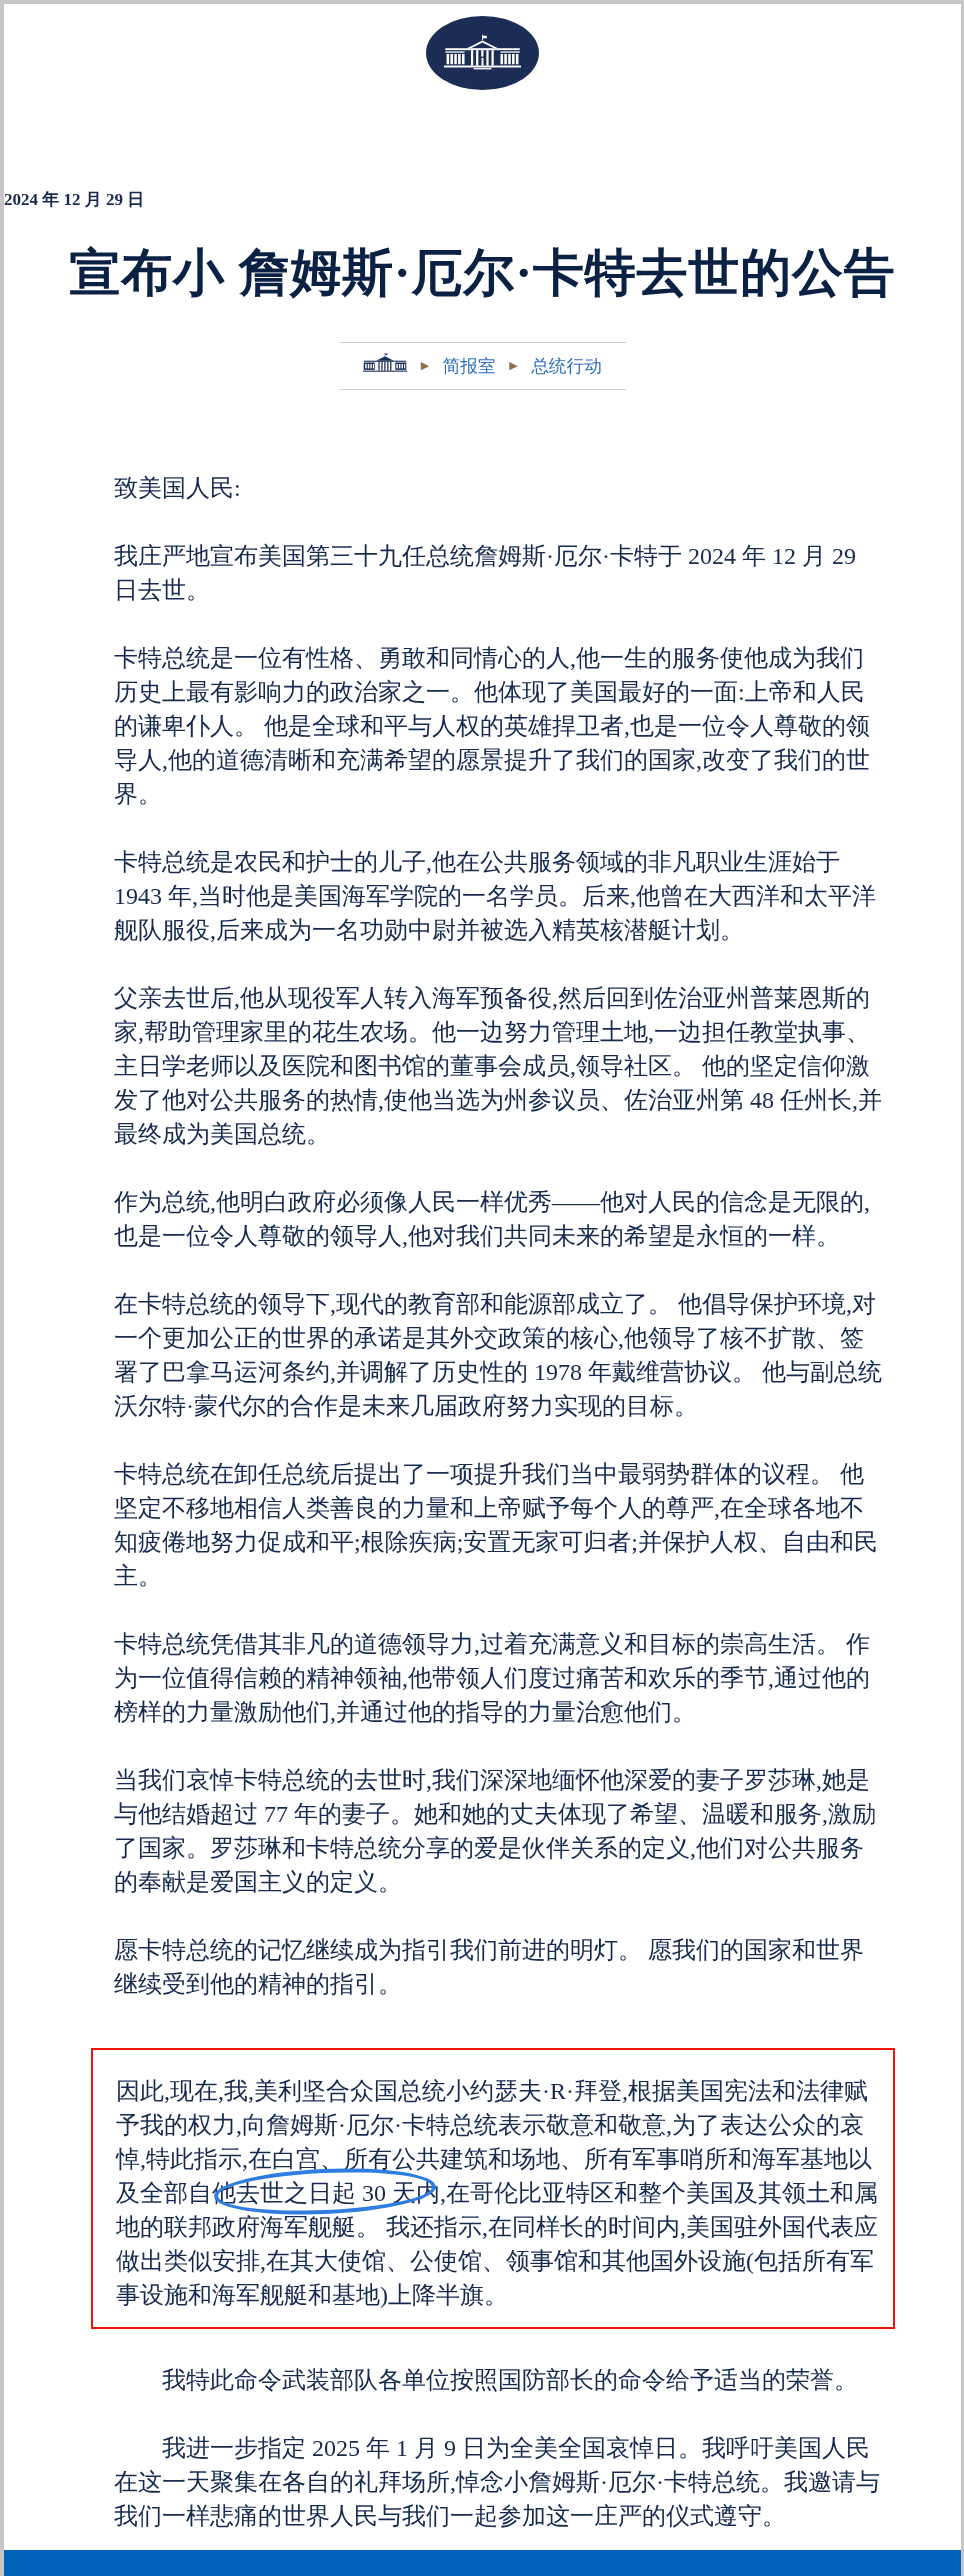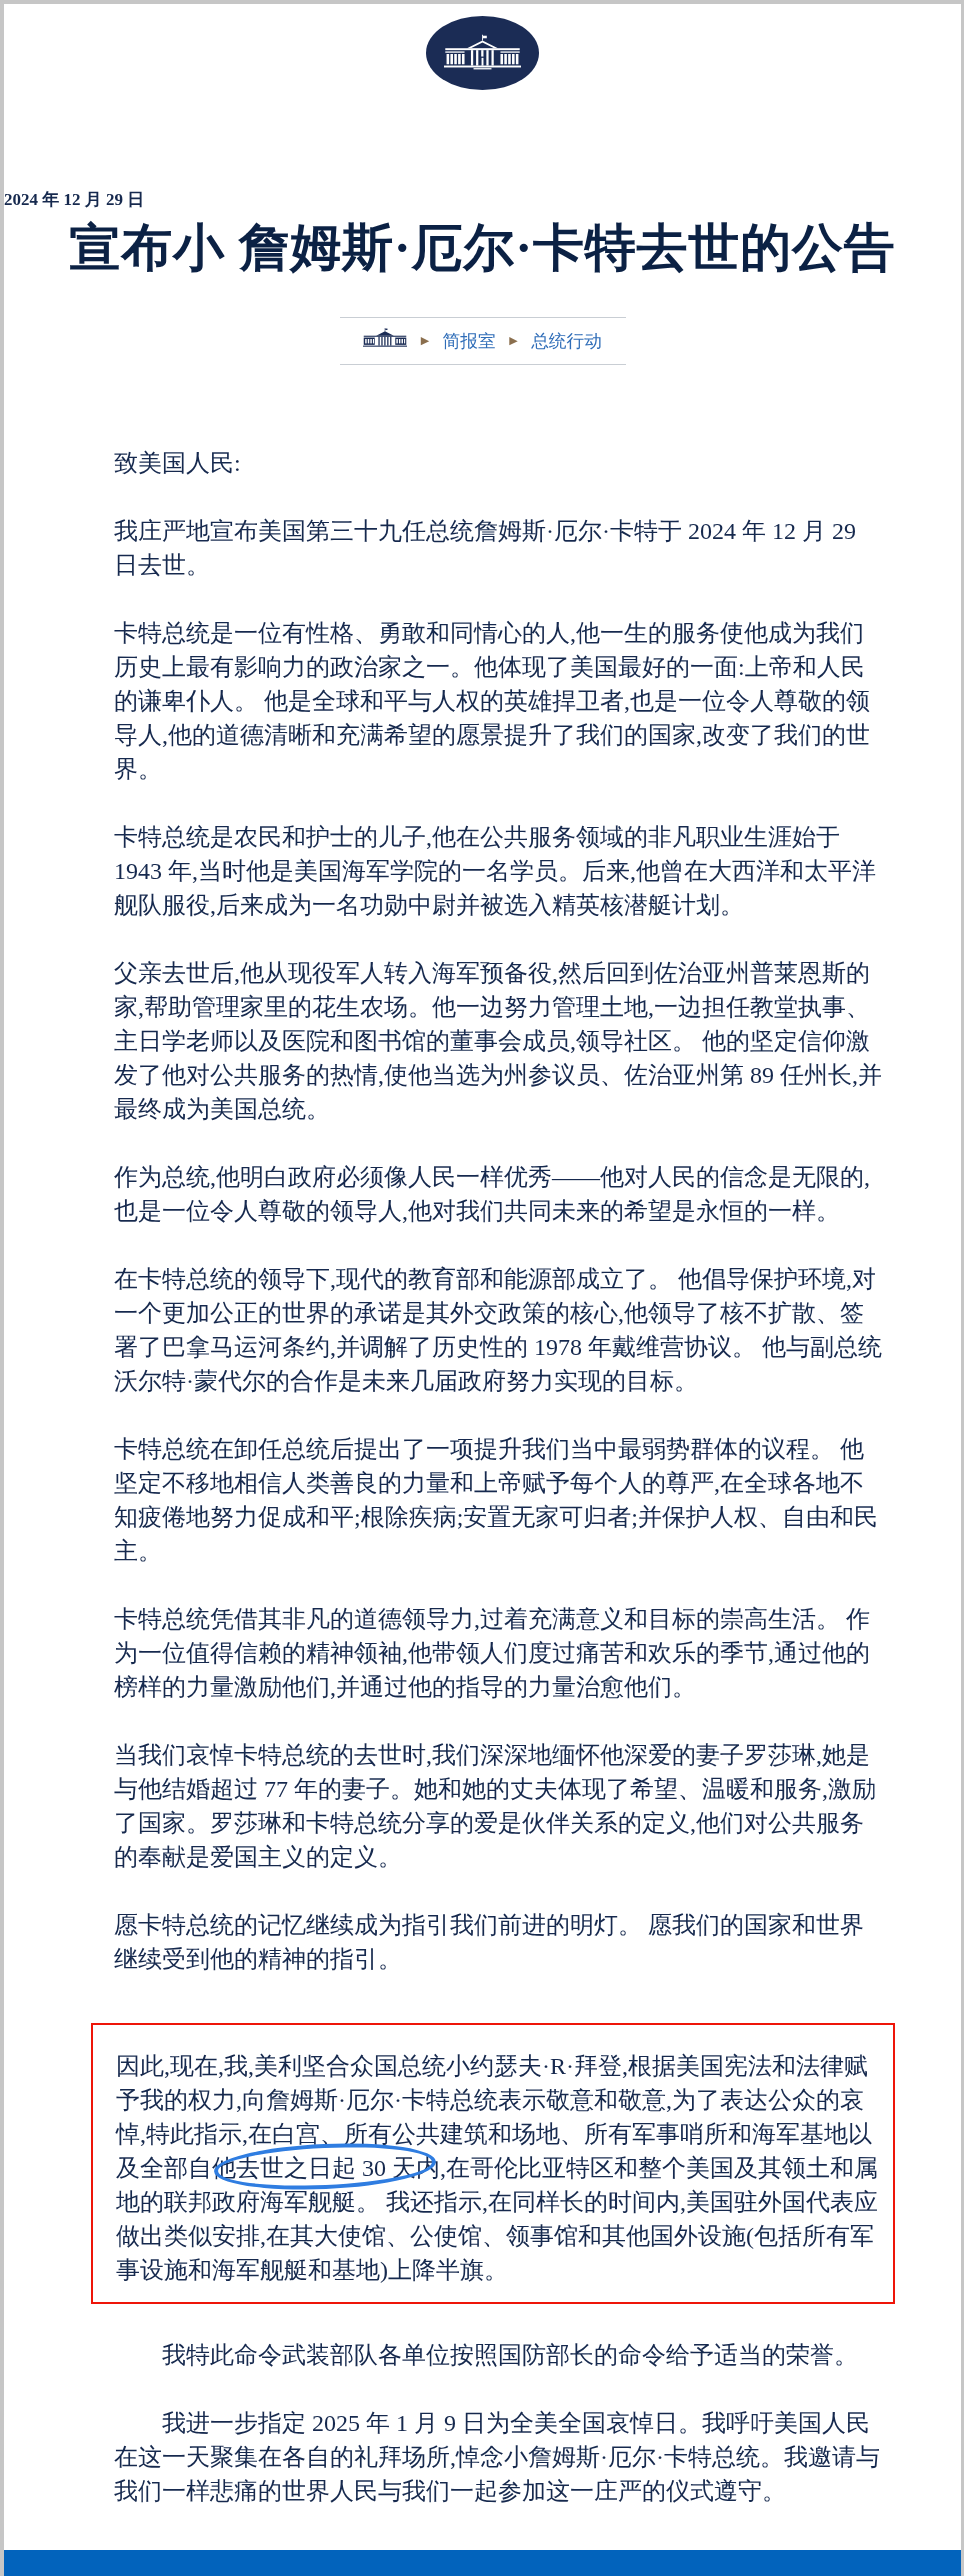--- a/index.html
+++ b/index.html
@@ -31,21 +31,21 @@
 
   .pub-date {
     margin-top: 98px;
     text-align: left;
     font-size: 17px;
     font-weight: bold;
     color: #16294e;
   }
 
   .page-title {
-    margin-top: 3px;
+    margin-top: 28px;
     text-align: center;
     font-size: 51px;
     line-height: 69px;
     font-weight: bold;
     color: #0b2144;
     letter-spacing: 0.8px;
   }
 
   
   .breadcrumb-wrap {
@@ -199,21 +199,21 @@
       <a class="crumb-link">总统行动</a>
     </div>
   </div>
 
   <div class="content">
     <p class="salutation">致美国人民:</p>
 
     <p>我庄严地宣布美国第三十九任总统詹姆斯·厄尔·卡特于 2024 年 12 月 29 日去世。</p>
     <p>卡特总统是一位有性格、勇敢和同情心的人,他一生的服务使他成为我们历史上最有影响力的政治家之一。他体现了美国最好的一面:上帝和人民的谦卑仆人。 他是全球和平与人权的英雄捍卫者,也是一位令人尊敬的领导人,他的道德清晰和充满希望的愿景提升了我们的国家,改变了我们的世界。</p>
     <p>卡特总统是农民和护士的儿子,他在公共服务领域的非凡职业生涯始于 1943 年,当时他是美国海军学院的一名学员。后来,他曾在大西洋和太平洋舰队服役,后来成为一名功勋中尉并被选入精英核潜艇计划。</p>
-    <p>父亲去世后,他从现役军人转入海军预备役,然后回到佐治亚州普莱恩斯的家,帮助管理家里的花生农场。他一边努力管理土地,一边担任教堂执事、主日学老师以及医院和图书馆的董事会成员,领导社区。 他的坚定信仰激发了他对公共服务的热情,使他当选为州参议员、佐治亚州第 89 任州长,并最终成为美国总统。</p>
+    <p>父亲去世后,他从现役军人转入海军预备役,然后回到佐治亚州普莱恩斯的家,帮助管理家里的花生农场。他一边努力管理土地,一边担任教堂执事、主日学老师以及医院和图书馆的董事会成员,领导社区。 他的坚定信仰激发了他对公共服务的热情,使他当选为州参议员、佐治亚州第 48 任州长,并最终成为美国总统。</p>
     <p>作为总统,他明白政府必须像人民一样优秀——他对人民的信念是无限的,也是一位令人尊敬的领导人,他对我们共同未来的希望是永恒的一样。</p>
     <p>在卡特总统的领导下,现代的教育部和能源部成立了。 他倡导保护环境,对一个更加公正的世界的承诺是其外交政策的核心,他领导了核不扩散、签署了巴拿马运河条约,并调解了历史性的 1978 年戴维营协议。 他与副总统沃尔特·蒙代尔的合作是未来几届政府努力实现的目标。</p>
     <p>卡特总统在卸任总统后提出了一项提升我们当中最弱势群体的议程。 他坚定不移地相信人类善良的力量和上帝赋予每个人的尊严,在全球各地不知疲倦地努力促成和平;根除疾病;安置无家可归者;并保护人权、自由和民主。</p>
     <p>卡特总统凭借其非凡的道德领导力,过着充满意义和目标的崇高生活。 作为一位值得信赖的精神领袖,他带领人们度过痛苦和欢乐的季节,通过他的榜样的力量激励他们,并通过他的指导的力量治愈他们。</p>
     <p>当我们哀悼卡特总统的去世时,我们深深地缅怀他深爱的妻子罗莎琳,她是与他结婚超过 77 年的妻子。她和她的丈夫体现了希望、温暖和服务,激励了国家。罗莎琳和卡特总统分享的爱是伙伴关系的定义,他们对公共服务的奉献是爱国主义的定义。</p>
     <p>愿卡特总统的记忆继续成为指引我们前进的明灯。 愿我们的国家和世界继续受到他的精神的指引。</p>
 
     <div class="highlight-box">
       <p><span>因此,现在,我,美利坚合众国总统小约瑟夫·R·拜登,根据美国宪法和法律赋予我的权力,向詹姆斯·厄尔·卡特总统表示敬意和敬意,为了表达公众的哀悼,特此指示,在白宫、所有公共建筑和场地、所有军事哨所和海军基地以及全部自他</span><span class="circled"><span>去世之日起 30 天</span><span class="oval"></span></span><span>内,在哥伦比亚特区和整个美国及其领土和属地的联邦政府海军舰艇。 我还指示,在同样长的时间内,美国驻外国代表应做出类似安排,在其大使馆、公使馆、领事馆和其他国外设施(包括所有军事设施和海军舰艇和基地)上降半旗。</span></p>
     </div>

